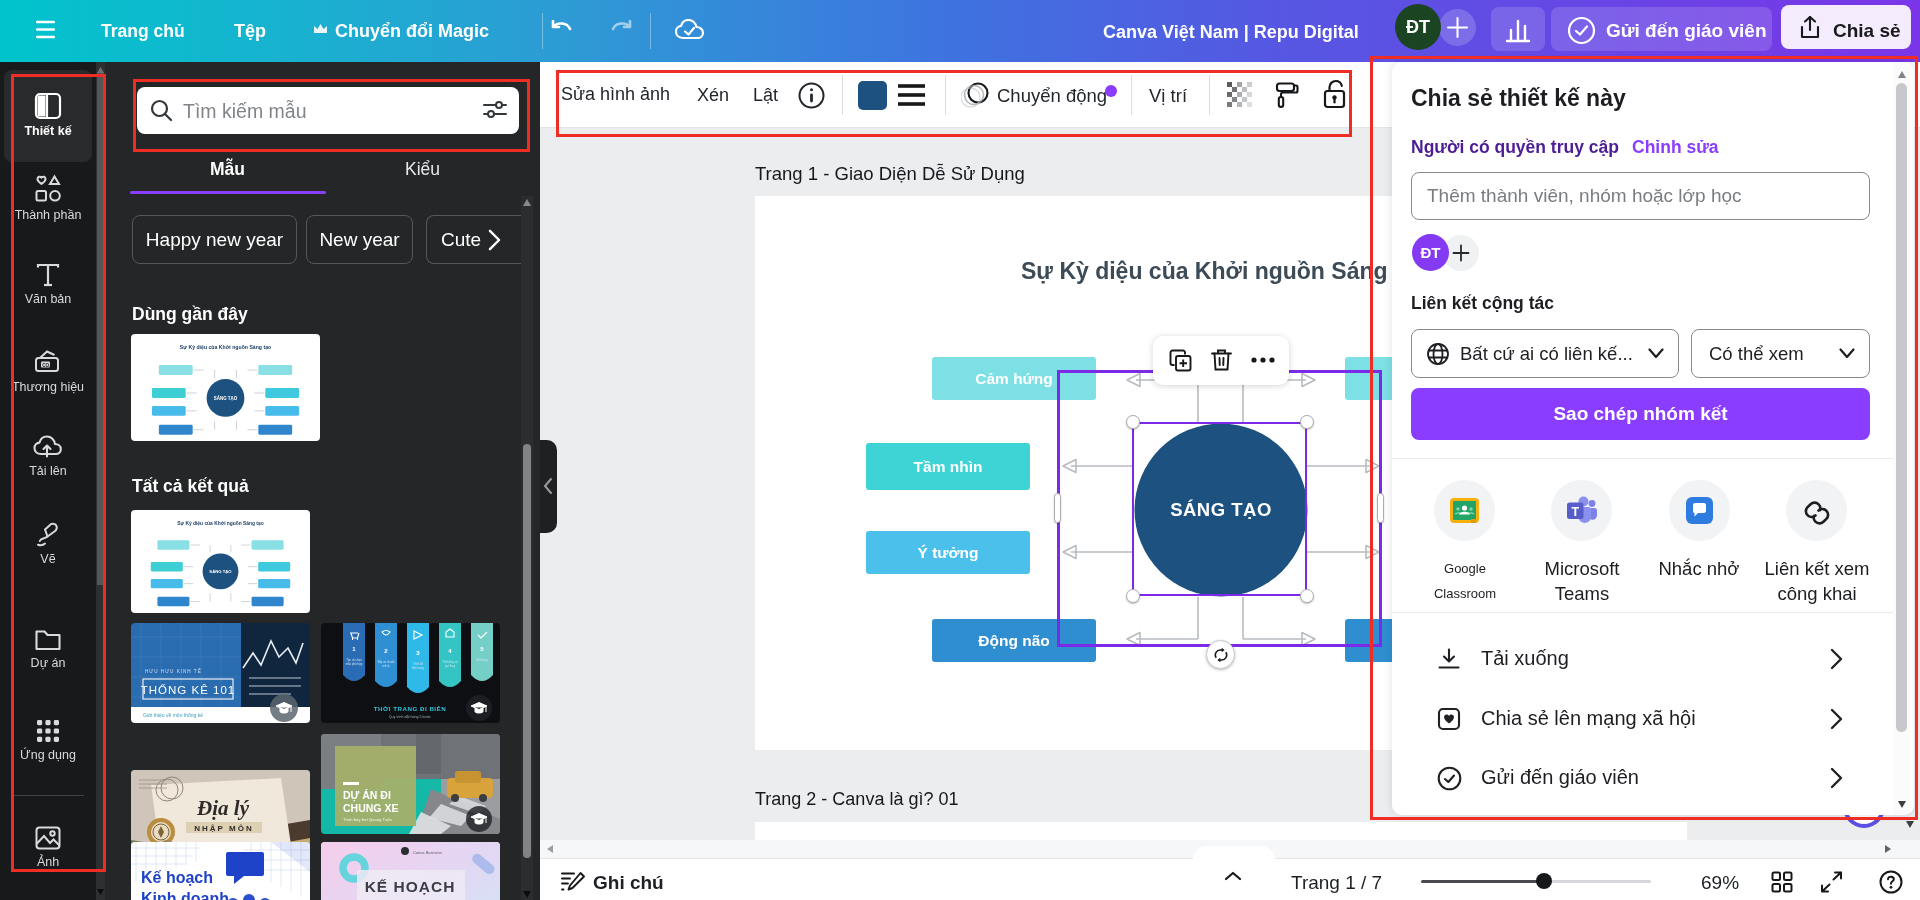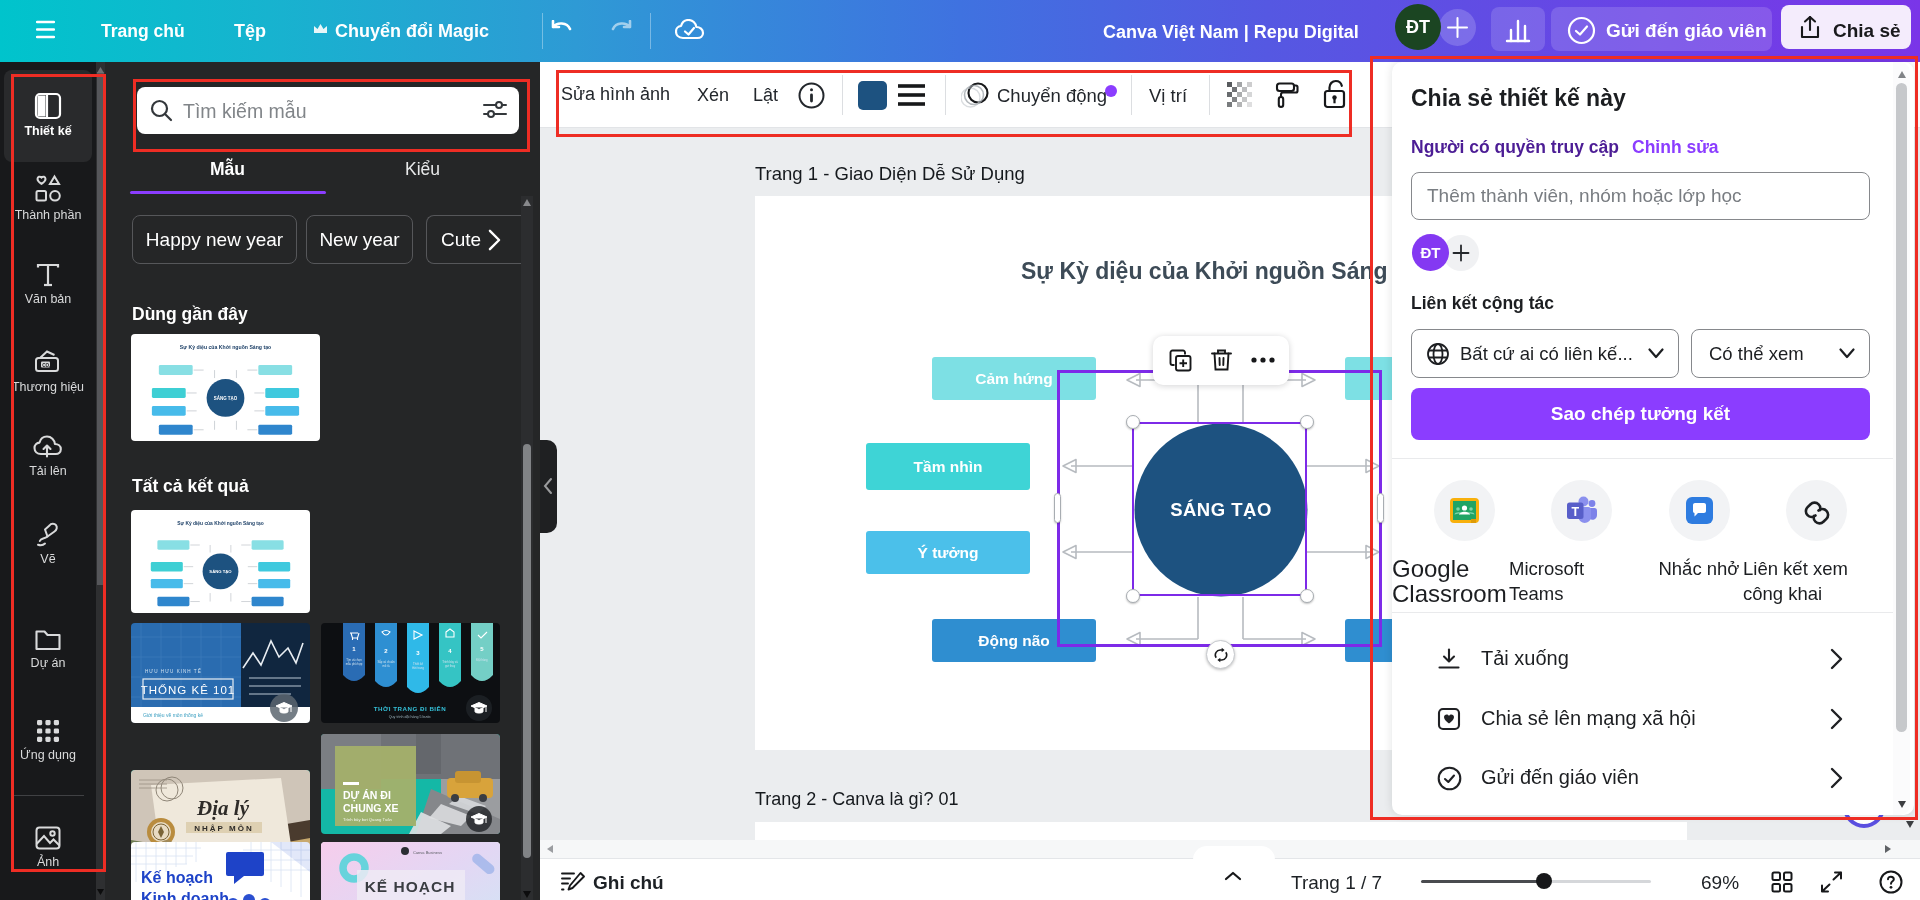--- a/index.html
+++ b/index.html
@@ -615,21 +615,21 @@
     <svg class="abs" style="left:236px;top:18px" width="16" height="11" viewBox="0 0 16 11">
           <path d="M1.5 1.5 L8 9 L14.5 1.5" fill="none" stroke="#1c1e21" stroke-width="2.2" stroke-linecap="round" stroke-linejoin="round"></path>
         </svg>
   </div>
   <div class="abs" style="left:299px;top:267px;width:179px;height:49px;border:1.5px solid #86888c;border-radius:8px">
     <div class="abs" style="left:17px;top:12.5px;font-size:18.5px;color:#1c1e21">Có thể xem</div>
     <svg class="abs" style="left:147px;top:18px" width="16" height="11" viewBox="0 0 16 11">
           <path d="M1.5 1.5 L8 9 L14.5 1.5" fill="none" stroke="#1c1e21" stroke-width="2.2" stroke-linecap="round" stroke-linejoin="round"></path>
         </svg>
   </div>
-  <div class="abs" style="left:19px;top:326px;width:459px;height:52px;background:#8b3dff;border-radius:8px;color:#fff;font-size:19px;font-weight:700;text-align:center;line-height:52px">Sao chép tưởng kết</div>
+  <div class="abs" style="left:19px;top:326px;width:459px;height:52px;background:#8b3dff;border-radius:8px;color:#fff;font-size:19px;font-weight:700;text-align:center;line-height:52px">Sao chép nhóm kết</div>
   <div class="abs" style="left:0;top:396px;width:501px;height:1px;background:#e9eaec"></div>
 
   <div class="abs" style="left:42px;top:418px;width:61px;height:61px;border-radius:50%;background:#f2f3f5"></div>
   <svg class="abs" style="left:57px;top:433px" width="31" height="31" viewBox="0 0 31 31">
         <rect x="1" y="3" width="29" height="25" rx="4" fill="#f8b00c"></rect>
         <rect x="4" y="6" width="23" height="19" fill="#21a465"></rect>
         <circle cx="15.5" cy="13" r="2.6" fill="#fff"></circle>
         <path d="M10 19.5 C10 15.8 21 15.8 21 19.5 Z" fill="#fff"></path>
         <circle cx="9" cy="14" r="1.8" fill="#7fd4a8"></circle>
         <circle cx="22" cy="14" r="1.8" fill="#7fd4a8"></circle>
@@ -650,24 +650,24 @@
         <rect x="1" y="1" width="27" height="27" rx="6" fill="#2e7ce0"></rect>
         <path d="M8 9 C8 7.9 8.9 7 10 7 L19 7 C20.1 7 21 7.9 21 9 L21 15 C21 16.1 20.1 17 19 17 L13 17 L9.5 20.5 L9.5 17 C8.6 17 8 16.1 8 15 Z" fill="#fff"></path>
       </svg>
   <div class="abs" style="left:394px;top:418px;width:61px;height:61px;border-radius:50%;background:#f2f3f5"></div>
   <svg class="abs" style="left:408px;top:437px" width="34" height="28" viewBox="0 0 34 28">
         <g fill="none" stroke="#1c1e21" stroke-width="2.6" stroke-linecap="round">
           <path d="M15.5 16.5 C13 18.5 9.5 18.3 7.5 16.2 C5.3 13.9 5.4 10.3 7.6 8.1 L10.6 5.2 C12.8 3 16.4 3.1 18.6 5.3 C20.2 6.9 20.6 9.2 19.9 11.1"></path>
           <path d="M18.5 11.5 C21 9.5 24.5 9.7 26.5 11.8 C28.7 14.1 28.6 17.7 26.4 19.9 L23.4 22.8 C21.2 25 17.6 24.9 15.4 22.7 C13.8 21.1 13.4 18.8 14.1 16.9"></path>
         </g>
       </svg>
-  <div class="abs" style="left:0px;top:494px;width:146px;text-align:left;font-size:24px;color:#1c1e21;line-height:25px">Google<br>Classroom</div>
-  <div class="abs" style="left:117px;top:494px;width:146px;text-align:left;font-size:18.5px;color:#1c1e21;line-height:25px">Microsoft<br>Teams</div>
+  <div class="abs" style="left:0px;top:494px;width:146px;text-align:center;font-size:13px;color:#1c1e21;line-height:25px">Google<br>Classroom</div>
+  <div class="abs" style="left:117px;top:494px;width:146px;text-align:center;font-size:18.5px;color:#1c1e21;line-height:25px">Microsoft<br>Teams</div>
   <div class="abs" style="left:234px;top:494px;width:146px;text-align:center;font-size:18.5px;color:#1c1e21;line-height:25px">Nhắc nhở</div>
-  <div class="abs" style="left:351px;top:494px;width:148px;text-align:left;font-size:18.5px;color:#1c1e21;line-height:25px">Liên kết xem<br>công khai</div>
+  <div class="abs" style="left:351px;top:494px;width:148px;text-align:center;font-size:18.5px;color:#1c1e21;line-height:25px">Liên kết xem<br>công khai</div>
   <div class="abs" style="left:0;top:550px;width:501px;height:1px;background:#e9eaec"></div>
 
   <svg class="abs" style="left:45px;top:585px" width="24" height="24" viewBox="0 0 24 24">
         <g fill="none" stroke="#202124" stroke-width="2.1" stroke-linecap="round" stroke-linejoin="round">
           <path d="M12 2.5 L12 14"></path>
           <path d="M7 9.5 L12 14.5 L17 9.5"></path>
           <path d="M2.5 20.5 L21.5 20.5"></path>
         </g>
       </svg>
   <div class="abs" style="left:89px;top:585px;font-size:20px;color:#1c1e21">Tải xuống</div>

